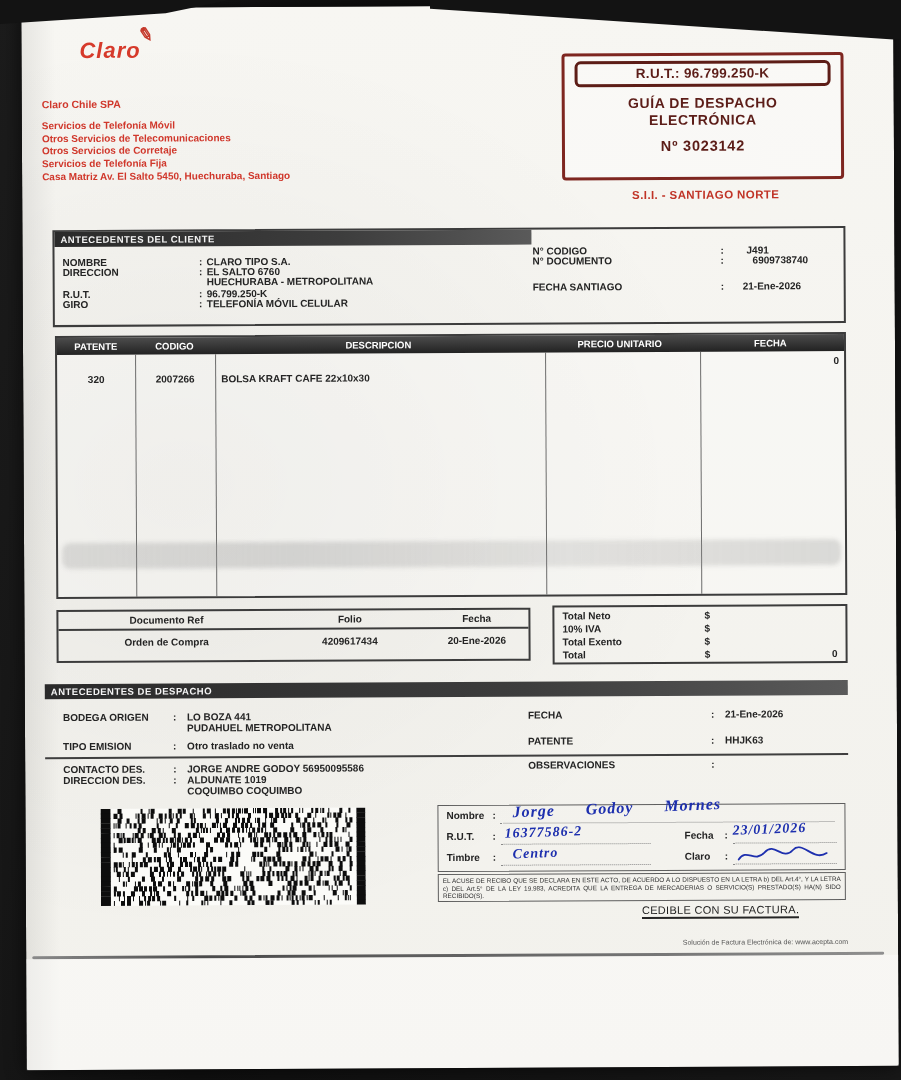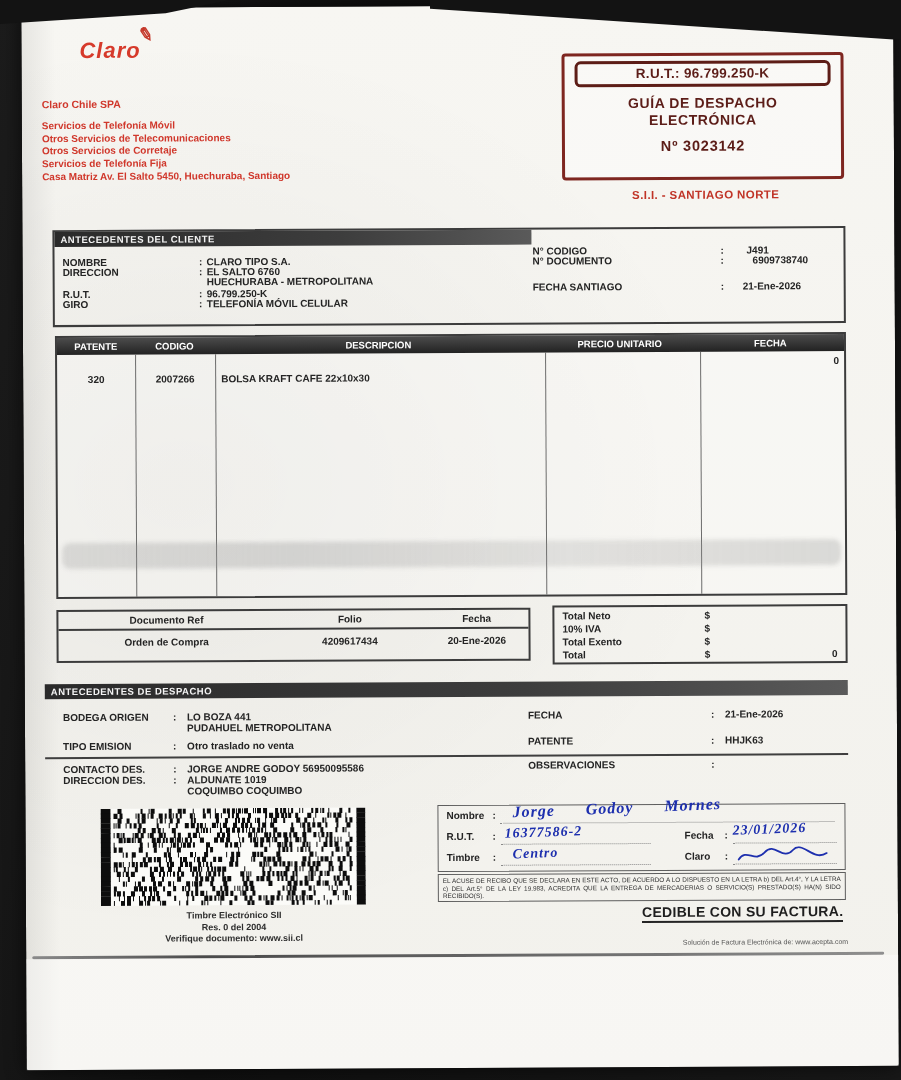--- a/index.html
+++ b/index.html
@@ -104,21 +104,21 @@
     font-size:9px; font-weight:bold; color:#2e2e2e; line-height:11.5px; }
 
   
   .sig-box { position:absolute; left:412px; top:799px; width:408px; height:67px; border:1.5px solid #5e5e5e; }
   .sig-lbl { position:absolute; font-size:10px; font-weight:bold; color:#242424; }
   .sig-line { position:absolute; border-bottom:1.5px dotted #8a8a8a; height:1px; }
   .hand { position:absolute; font-family:"Liberation Serif", serif; font-style:italic; font-weight:bold;
     color:#1d2fae; letter-spacing:1px; white-space:nowrap; }
   .legal-box { position:absolute; left:412px; top:868px; width:408px; height:28px; border:1.3px solid #5e5e5e;
     font-size:6.4px; line-height:7.7px; color:#333; padding:2px 4px; text-align:justify; }
-  .cedible { position:absolute; left:616px; top:899px; font-size:14px; font-weight:bold; color:#1e1e1e;
+  .cedible { position:absolute; left:616px; top:899px; font-size:11px; font-weight:normal; color:#1e1e1e;
     letter-spacing:0.3px; border-bottom:2.5px solid #252525; padding-bottom:1px; }
   .provider { position:absolute; left:630px; top:934px; width:192px; text-align:right; font-size:7px; color:#555; }
 
   .fold-line { position:absolute; left:6px; top:948px; width:852px; height:3px;
     background:linear-gradient(90deg,#8a8a8a,#4a4a4a 20%,#6a6a6a 60%,#8f8f8f); border-radius:2px; }
   .lower-sheet { position:absolute; left:0; right:0; top:951px; bottom:0; background:rgba(255,255,255,0.4); }
 
   
   .top-wedge-right { position:absolute; left:430px; top:0; width:471px; height:40px; background:#131313;
     clip-path:polygon(0 0,100% 0,100% 100%,0 22%); }
@@ -981,25 +981,20 @@
           <rect x="190" y="89.3" width="3" height="5.1000000000000005"></rect>
           <rect x="195" y="89.3" width="2" height="5.1000000000000005"></rect>
           <rect x="201" y="89.3" width="2" height="5.1000000000000005"></rect>
           <rect x="213" y="89.3" width="1" height="5.1000000000000005"></rect>
           <rect x="216" y="89.3" width="2" height="5.1000000000000005"></rect>
           <rect x="225" y="89.3" width="1" height="5.1000000000000005"></rect>
           <rect x="228" y="89.3" width="2" height="5.1000000000000005"></rect>
           <rect x="255" y="89.3" width="9" height="5.1000000000000005"></rect>
         </svg>
     </div>
-    <div class="timbre">
-      <div>Timbre Electrónico SII</div>
-      <div>Res. 0 del 2004</div>
-      <div>Verifique documento: www.sii.cl</div>
-    </div>
 
     <div class="sig-box">
       <span class="sig-lbl" style="left:8px;top:4px">Nombre</span>
       <span class="sig-lbl" style="left:54px;top:4px">:</span>
       <span class="sig-line" style="left:62px;right:10px;top:17px"></span>
       <span class="hand" style="left:74px;top:-6px;font-size:16px;transform:rotate(-2deg);word-spacing:26px">Jorge Godoy Mornes</span>
 
       <span class="sig-lbl" style="left:8px;top:25px">R.U.T.</span>
       <span class="sig-lbl" style="left:54px;top:25px">:</span>
       <span class="sig-line" style="left:62px;width:150px;top:38px"></span>

